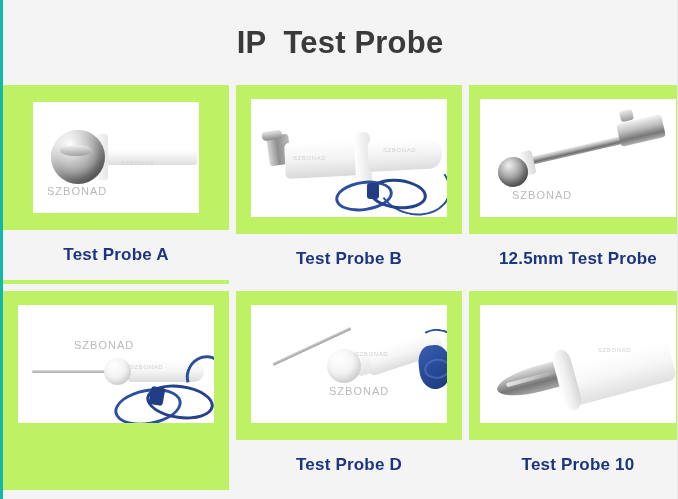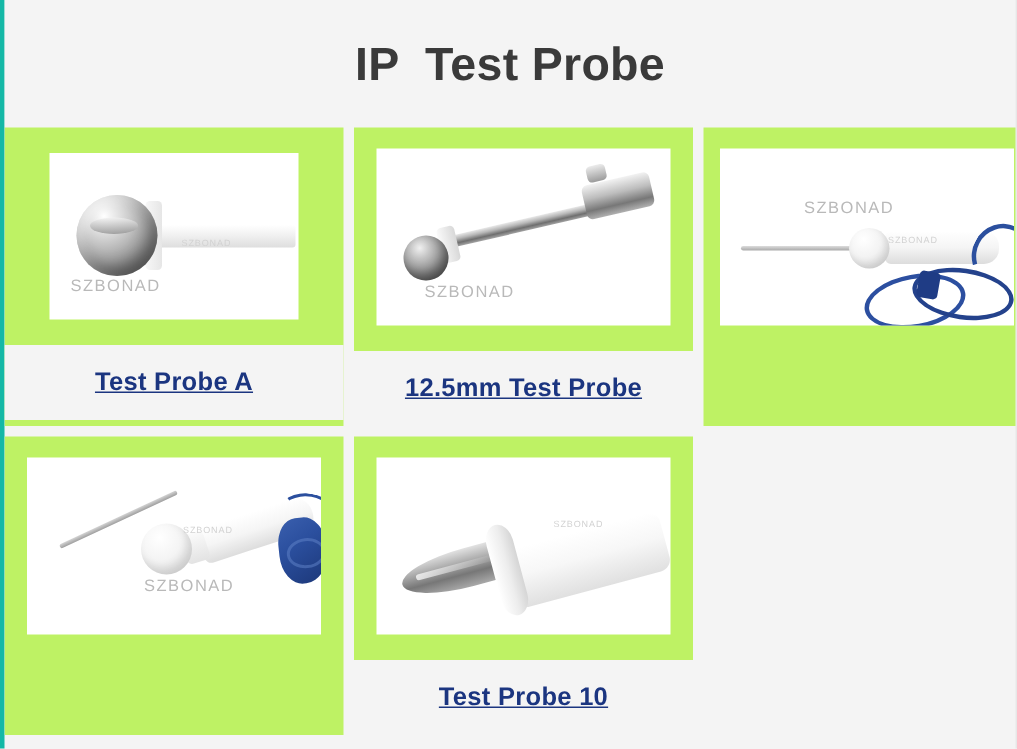--- a/index.html
+++ b/index.html
@@ -58,21 +58,20 @@
     width:100%;
     height:50px;
     display:flex;align-items:center;justify-content:center;
     margin-top:17px;
   }
   .card-label{
     font-size:17px;
     font-weight:bold;
     color:#1b3580;
     letter-spacing:0.2px;
-    text-decoration:underline;
   }
   .watermark{
     position:absolute;
     font-size:11px;
     color:#b9b9b9;
     letter-spacing:1px;
     font-weight:normal;
     pointer-events:none;
   }
   .watermark.small{font-size:6px;color:#d2d2d2;letter-spacing:.6px;}
@@ -294,20 +293,39 @@
           <div class="a-ball"></div>
         </div>
         <div class="watermark small" style="left:88px;top:58px;">SZBONAD</div>
         <div class="watermark" style="left:14px;top:83px;">SZBONAD</div>
       </div>
       <div class="card-label-band">
         <div class="card-label">Test Probe A</div>
       </div>
     </div>
 
+    <div class="card">
+      <div class="photo c2">
+        <div class="art">
+          <div class="b-joint"></div>
+          <div class="b-body"></div>
+          <div class="b-flange"></div>
+          <div class="b-handle"></div>
+          <div class="b-wire"></div>
+          <div class="b-loop1"></div>
+          <div class="b-loop2"></div>
+          <div class="b-knot"></div>
+        </div>
+        <div class="watermark small" style="left:42px;top:56px;">SZBONAD</div>
+        <div class="watermark small" style="left:132px;top:48px;">SZBONAD</div>
+      </div>
+      <div class="card-label-band">
+        <div class="card-label">Test Probe B</div>
+      </div>
+    </div>
 
     <div class="card">
       <div class="photo c3">
         <div class="art">
           <div class="m-rod"></div>
           <div class="m-barrel"></div>
           <div class="m-screw"></div>
           <div class="m-collar"></div>
           <div class="m-ball"></div>
         </div>
@@ -340,20 +358,23 @@
           <div class="d-pin"></div>
           <div class="d-handle"></div>
           <div class="d-neck"></div>
           <div class="d-ball"></div>
           <div class="d-cord"></div>
           <div class="d-bundle"></div>
         </div>
         <div class="watermark small" style="left:104px;top:46px;">SZBONAD</div>
         <div class="watermark" style="left:78px;top:80px;">SZBONAD</div>
       </div>
+      <div class="card-label-band">
+        <div class="card-label">Test Probe D</div>
+      </div>
     </div>
 
     <div class="card">
       <div class="photo c3">
         <div class="art">
           <div class="e-tip"></div>
           <div class="e-handle"></div>
           <div class="e-disc"></div>
         </div>
         <div class="watermark small" style="left:118px;top:42px;">SZBONAD</div>

